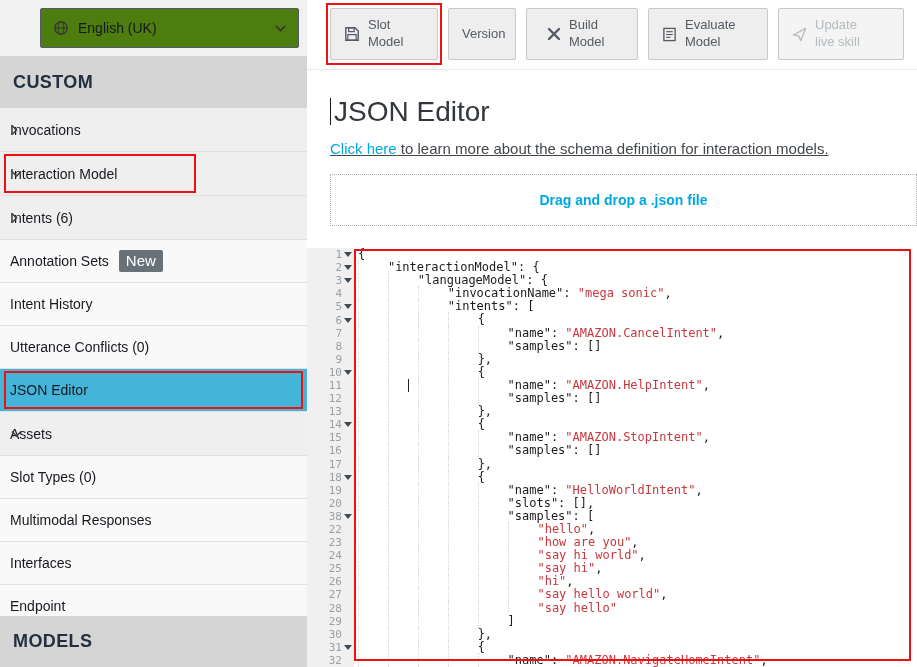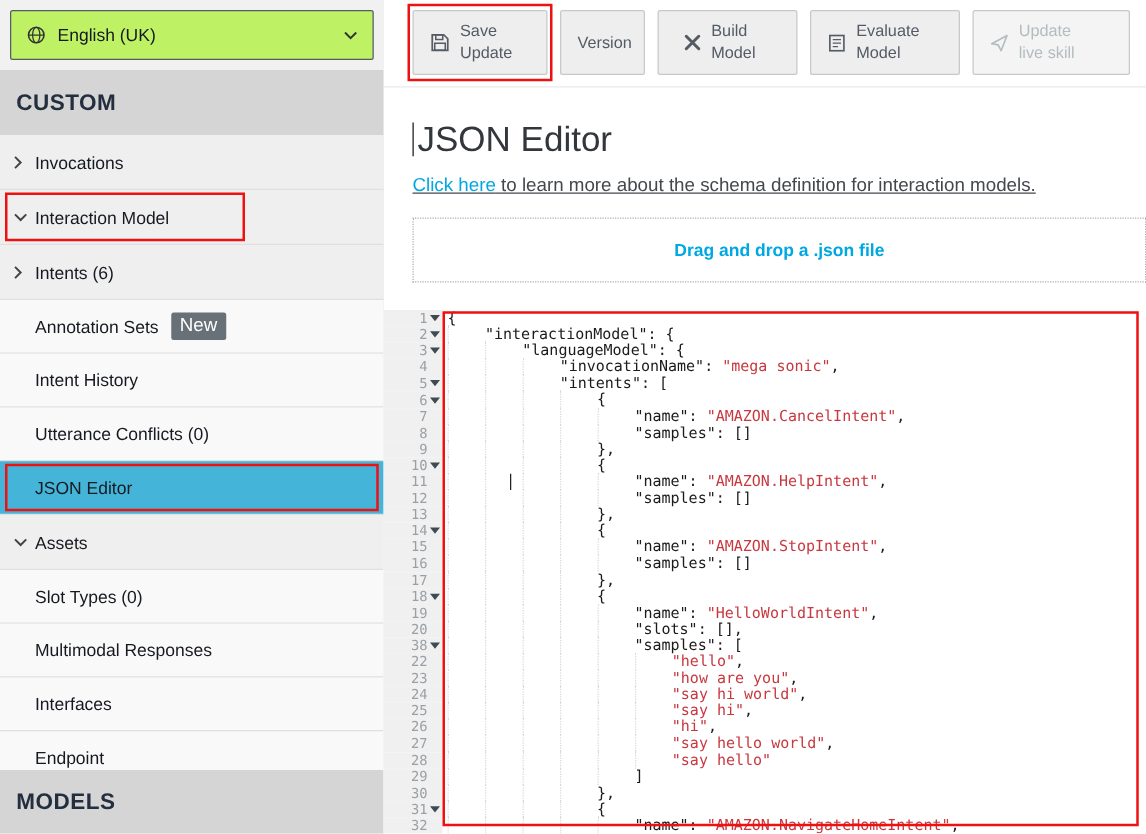--- a/index.html
+++ b/index.html
@@ -8,26 +8,26 @@
     position:relative;
     font-family:"Liberation Sans", sans-serif;
     background:#fff;
     --accent:#00a8e1; --selected:#45b4d9; --red:#ee1111;
     --tok-str:#c7383f; --tok-key:#1b1b1b;
   }
 
   
   .sidebar { position:absolute; left:0; top:0; width:307px; height:667px; background:#d5d5d5; display:flex; flex-direction:column; }
   .lang-wrap { height:56px; background:#f1f1f1; padding:8px; flex:none; }
-  .lang-select { height:40px; background:#bef264; border:1px solid #545b64; border-radius:2px; display:flex; align-items:center; padding:0 12px; gap:9px; cursor:pointer; color:#333; }
+  .lang-select { height:40px; background:#4d7c0f; border:1px solid #545b64; border-radius:2px; display:flex; align-items:center; padding:0 12px; gap:9px; cursor:pointer; color:#333;margin-left:32px; }
   .lang-label { flex:1; font-size:14px; color:#16191f; }
   .section-header { height:52px; flex:none; display:flex; align-items:center; padding-left:13px; font-size:18px; font-weight:bold; color:#232f3e; letter-spacing:.4px; }
   .section-header.models { height:51px;text-align:center; }
   .nav { flex:1; overflow:hidden; display:flex; flex-direction:column; }
-  .nav-item { position:relative; display:flex; align-items:center; padding-left:28px; background:#f9f9f9; border-bottom:1px solid #e0e0e0; font-size:14px; color:#16191f; cursor:pointer; flex:0 0 43px; }
+  .nav-item { position:relative; display:flex; align-items:center; padding-left:10px; background:#f9f9f9; border-bottom:1px solid #e0e0e0; font-size:14px; color:#16191f; cursor:pointer; flex:0 0 43px; }
   .nav-item.haschev { flex-basis:44px; background:#efefef; }
   .nav-item.selected { background:var(--selected); }
   .chev { position:absolute; left:11px; top:50%; transform:translateY(-50%); display:flex; color:#444; }
   .badge { margin-left:10px; background:#687078; color:#fff; font-size:15px; line-height:1; padding:3px 7px 4px; border-radius:2px; }
   .annotation { position:absolute; inset:2px 4px; border:2px solid var(--red); pointer-events:none; z-index:5; }
   .annotation.partial { right:auto; width:192px; }
 
   
   .content { position:absolute; left:307px; top:0; width:610px; height:667px; background:#fff; }
   .toolbar { height:70px; border-bottom:1px solid #eaeaea; display:flex; gap:10px; padding:8px 0 0 23px; align-items:flex-start; overflow:hidden; }
@@ -149,21 +149,21 @@
 <div class="content">
   <div class="toolbar">
       <button class="tb-btn">
         <span class="tb-icon">
           <svg width="16" height="16" viewBox="0 0 16 16">
             <path d="M1.8 1.8 H11 L14.2 5 V14.2 H1.8 Z" fill="none" stroke="currentColor" stroke-width="1.4"></path>
             <rect x="4.6" y="1.8" width="5.6" height="3.8" fill="none" stroke="currentColor" stroke-width="1.2"></rect>
             <rect x="3.8" y="8.6" width="8.4" height="5.6" fill="none" stroke="currentColor" stroke-width="1.2"></rect>
           </svg>
         </span>
-        <span class="tb-label">Save Update</span>
+        <span class="tb-label">Slot Model</span>
         <span class="annotation"></span>
       </button>
       <button class="tb-btn">
         <span class="tb-label">Version</span>
       </button>
       <button class="tb-btn">
         <span class="tb-icon">
           <svg width="14" height="14" viewBox="0 0 14 14">
             <path d="M2 2 L12 12 M12 2 L2 12" stroke="currentColor" stroke-width="2.4" stroke-linecap="round" fill="none"></path>
           </svg>

